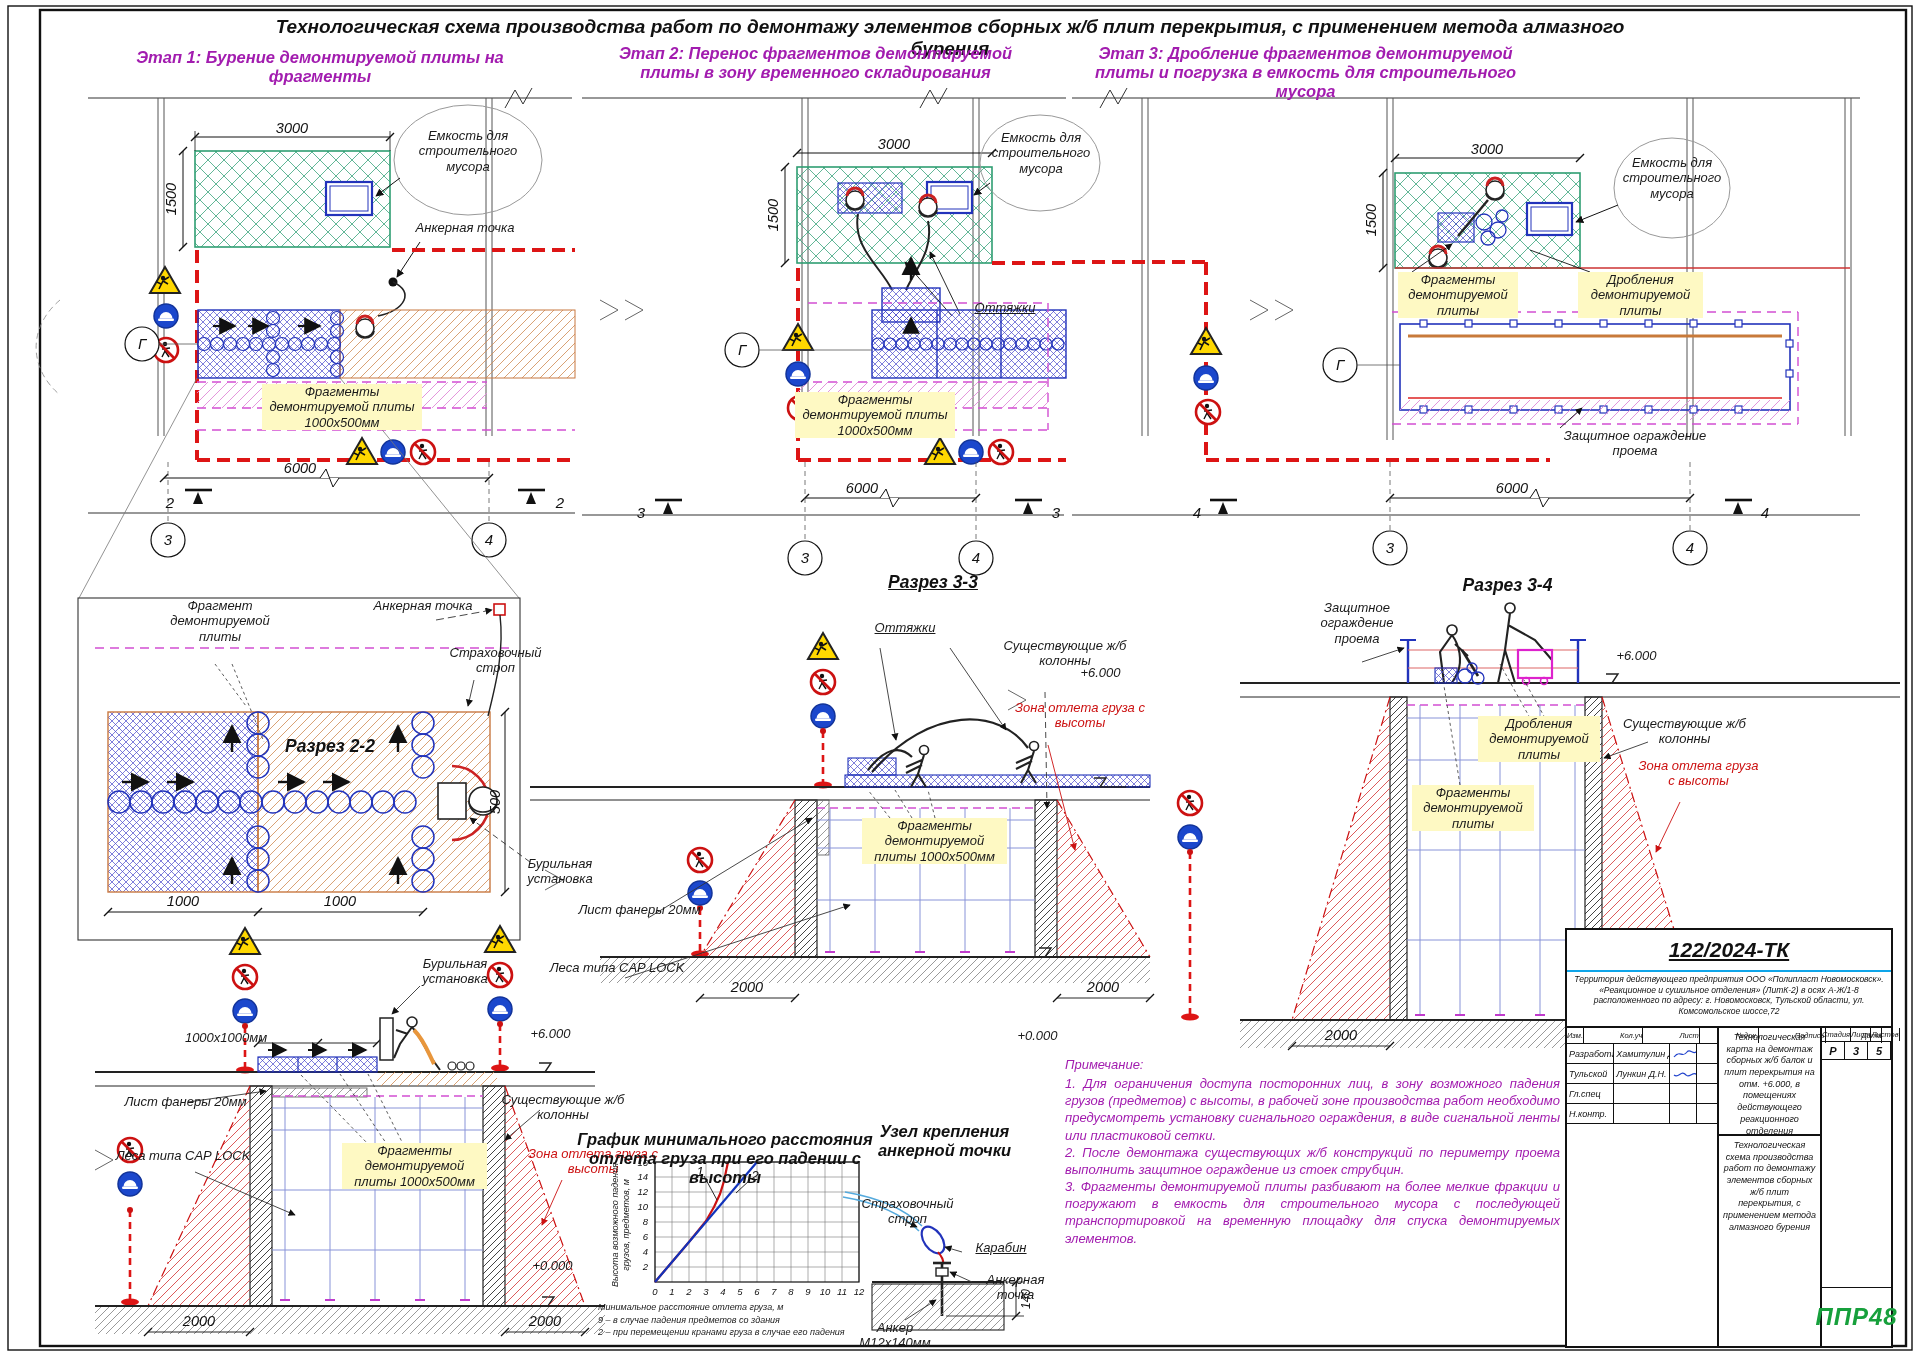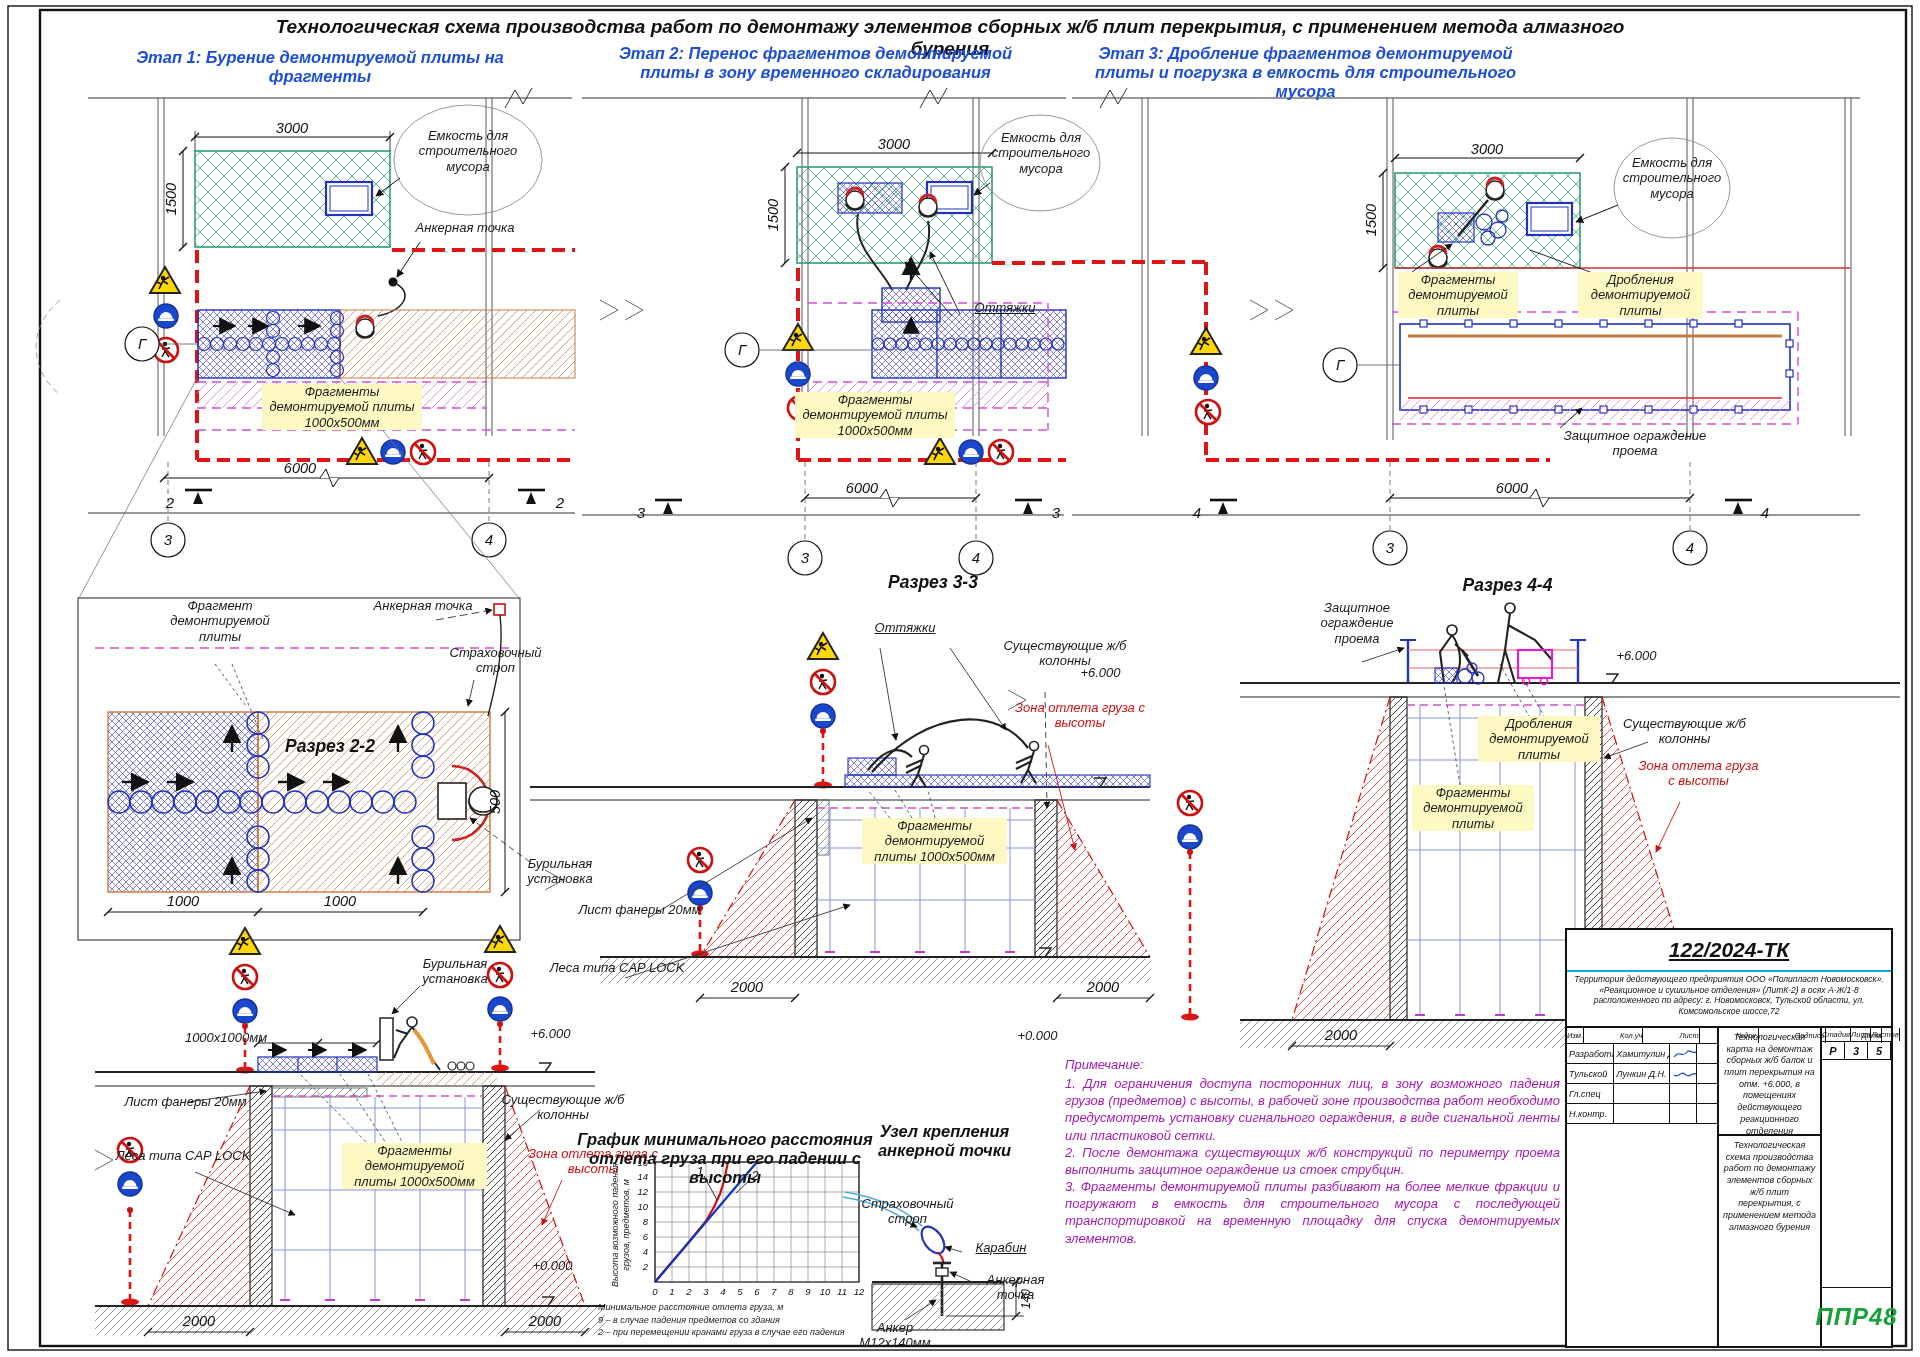--- a/index.html
+++ b/index.html
@@ -5,21 +5,21 @@
   html,body{margin:0;padding:0;background:#e8e8e8;}
   .sheet{position:relative;width:1920px;height:1357px;background:#ffffff;overflow:hidden;
          font-family:"Liberation Sans",sans-serif;}
   svg.bg{position:absolute;left:0;top:0;}
   .lb{position:absolute;font:italic 13px "Liberation Sans",sans-serif;color:#1a1a1a;
       text-align:center;line-height:1.18;}
   .lb.bg{background:#fef9c3;}
   .lb.red{color:#cc1111;}
   .lb.ul{text-decoration:underline;}
   .lb.left{text-align:left;}
-  .stage{position:absolute;font:italic 600 16.5px "Liberation Sans",sans-serif;color:#1d4ed8;text-align:center;}
+  .stage{position:absolute;font:italic 600 16.5px "Liberation Sans",sans-serif;color:#a21caf;text-align:center;}
   .st{position:absolute;font:italic 600 17.5px "Liberation Sans",sans-serif;color:#111;text-align:center;}
   .main-title{position:absolute;font:italic 600 19px "Liberation Sans",sans-serif;color:#111;text-align:center;}
   .notes{position:absolute;font:italic 13px "Liberation Sans",sans-serif;color:#a21caf;text-align:justify;line-height:1.32;}
   .notes .nh{margin-bottom:2px;}
   .rot{transform:rotate(-90deg);transform-origin:0 0;}
   .small9{font-size:9px;font-style:italic;}
   
   .tb{position:absolute;left:1565px;top:928px;width:328px;height:420px;border:2px solid #111;
       font-family:"Liberation Sans",sans-serif;color:#111;box-sizing:border-box;background:#fff;}
   .tb *{box-sizing:border-box;}
@@ -866,31 +866,31 @@
 <div class="lb" style="left:395px;top:956px;width:120px;">Бурильная установка</div>
 <div class="lb" style="left:160px;top:1030px;width:132px;">1000х1000мм</div>
 <div class="lb" style="left:508px;top:1026px;width:85px;">+6.000</div>
 <div class="lb" style="left:118px;top:1094px;width:135px;">Лист фанеры 20мм</div>
 <div class="lb" style="left:108px;top:1148px;width:150px;">Леса типа CAP LOCK</div>
 <div class="lb bg" style="left:342px;top:1143px;width:145px;">Фрагменты демонтируемой плиты 1000х500мм</div>
 <div class="lb" style="left:498px;top:1092px;width:130px;">Существующие ж/б колонны</div>
 <div class="lb red" style="left:528px;top:1146px;width:130px;">Зона отлета груза с высоты</div>
 <div class="lb" style="left:510px;top:1258px;width:85px;">+0.000</div>
 
-<div class="st" style="left:848px;top:572px;width:170px;">Разрез 3-3</div>
+<div class="st" style="left:848px;top:572px;width:170px;text-decoration:underline;">Разрез 3-3</div>
 <div class="lb ul" style="left:850px;top:620px;width:110px;">Оттяжки</div>
 <div class="lb" style="left:572px;top:902px;width:135px;">Лист фанеры 20мм</div>
 <div class="lb" style="left:542px;top:960px;width:150px;">Леса типа CAP LOCK</div>
 <div class="lb bg" style="left:862px;top:818px;width:145px;">Фрагменты демонтируемой плиты 1000х500мм</div>
 <div class="lb" style="left:995px;top:638px;width:140px;">Существующие ж/б колонны</div>
 <div class="lb red" style="left:1015px;top:700px;width:130px;">Зона отлета груза с высоты</div>
 <div class="lb" style="left:1058px;top:665px;width:85px;">+6.000</div>
 <div class="lb" style="left:995px;top:1028px;width:85px;">+0.000</div>
 
-<div class="st" style="left:1420px;top:575px;width:175px;">Разрез 4-4</div>
+<div class="st" style="left:1420px;top:575px;width:175px;">Разрез 3-4</div>
 <div class="lb" style="left:1298px;top:600px;width:118px;">Защитное ограждение проема</div>
 <div class="lb bg" style="left:1478px;top:716px;width:122px;">Дробления демонтируемой плиты</div>
 <div class="lb bg" style="left:1412px;top:785px;width:122px;">Фрагменты демонтируемой плиты</div>
 <div class="lb" style="left:1622px;top:716px;width:125px;">Существующие ж/б колонны</div>
 <div class="lb red" style="left:1636px;top:758px;width:125px;">Зона отлета груза с высоты</div>
 <div class="lb" style="left:1594px;top:648px;width:85px;">+6.000</div>
 <div class="lb" style="left:1622px;top:990px;width:85px;">+0.000</div>
 
 <div class="st" style="left:565px;top:1094px;width:320px;font-size:16.5px;margin-top:36px;">График минимального расстояния отлета груза при его падении с высоты</div>
 <div class="lb small9 rot" style="left:610px;top:1300px;width:150px;">Высота возможного падения грузов, предметов, м</div>

